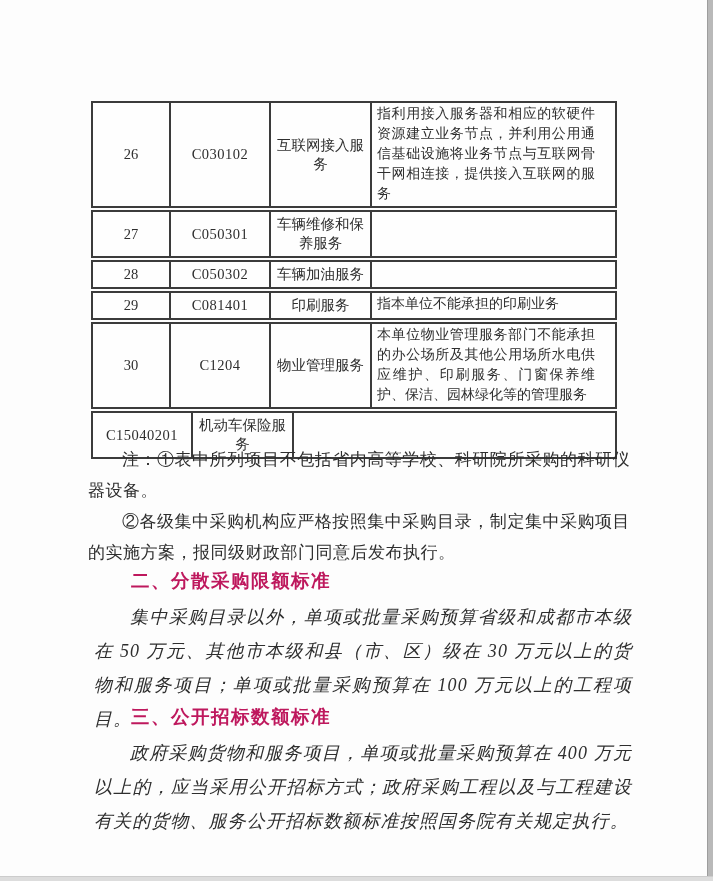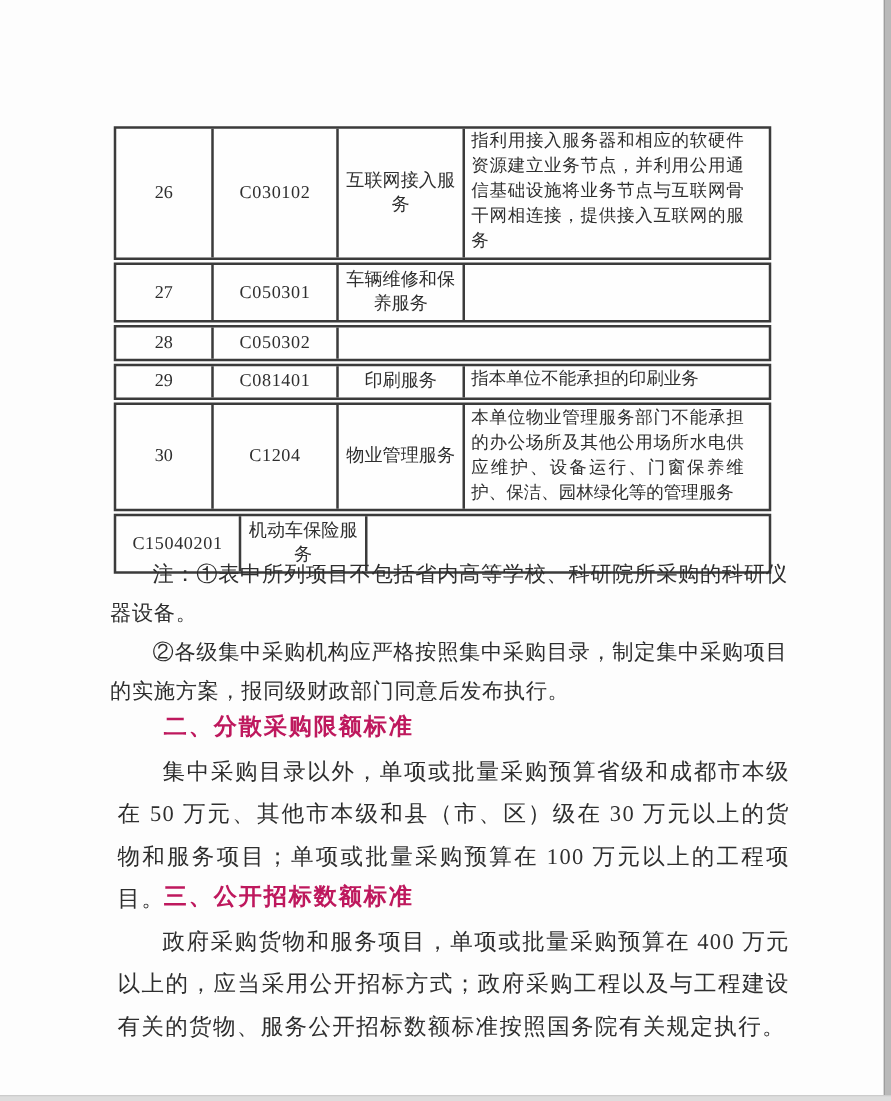--- a/index.html
+++ b/index.html
@@ -85,20 +85,21 @@
   .sec-body {
     position: absolute;
     left: 94px;
     width: 538px;
     margin: 0;
     font-size: 18px;
     line-height: 34px;
     letter-spacing: 1.1px;
     text-indent: 2em;
     text-align: justify;
+    font-style: italic;
   }
   .s2-heading { top: 568px; }
   .s2-body    { top: 600px; }
   .s3-heading { top: 704px; }
   .s3-body    { top: 736px; }
 
   
   .edge-right {
     position: absolute;
     top: 0; right: 0;
@@ -131,35 +132,36 @@
     <div class="trow row-27">
       <div class="cell col-num">27</div>
       <div class="cell col-code">C050301</div>
       <div class="cell col-name">车辆维修和保养服务</div>
       <div class="cell col-desc"></div>
     </div>
 
     <div class="trow row-28">
       <div class="cell col-num">28</div>
       <div class="cell col-code">C050302</div>
+      <div class="cell col-name">车辆加油服务</div>
       <div class="cell col-desc"></div>
     </div>
 
     <div class="trow row-29">
       <div class="cell col-num">29</div>
       <div class="cell col-code">C081401</div>
       <div class="cell col-name">印刷服务</div>
       <div class="cell col-desc">指本单位不能承担的印刷业务</div>
     </div>
 
     <div class="trow row-30">
       <div class="cell col-num">30</div>
       <div class="cell col-code">C1204</div>
       <div class="cell col-name">物业管理服务</div>
-      <div class="cell col-desc">本单位物业管理服务部门不能承担的办公场所及其他公用场所水电供应维护、设备运行、门窗保养维护、保洁、园林绿化等的管理服务</div>
+      <div class="cell col-desc">本单位物业管理服务部门不能承担的办公场所及其他公用场所水电供应维护、印刷服务、门窗保养维护、保洁、园林绿化等的管理服务</div>
     </div>
 
     <div class="trow row-31">
       <div class="cell col-code">C15040201</div>
       <div class="cell col-name">机动车保险服务</div>
       <div class="cell col-desc"></div>
     </div>
 
   </div>
 

